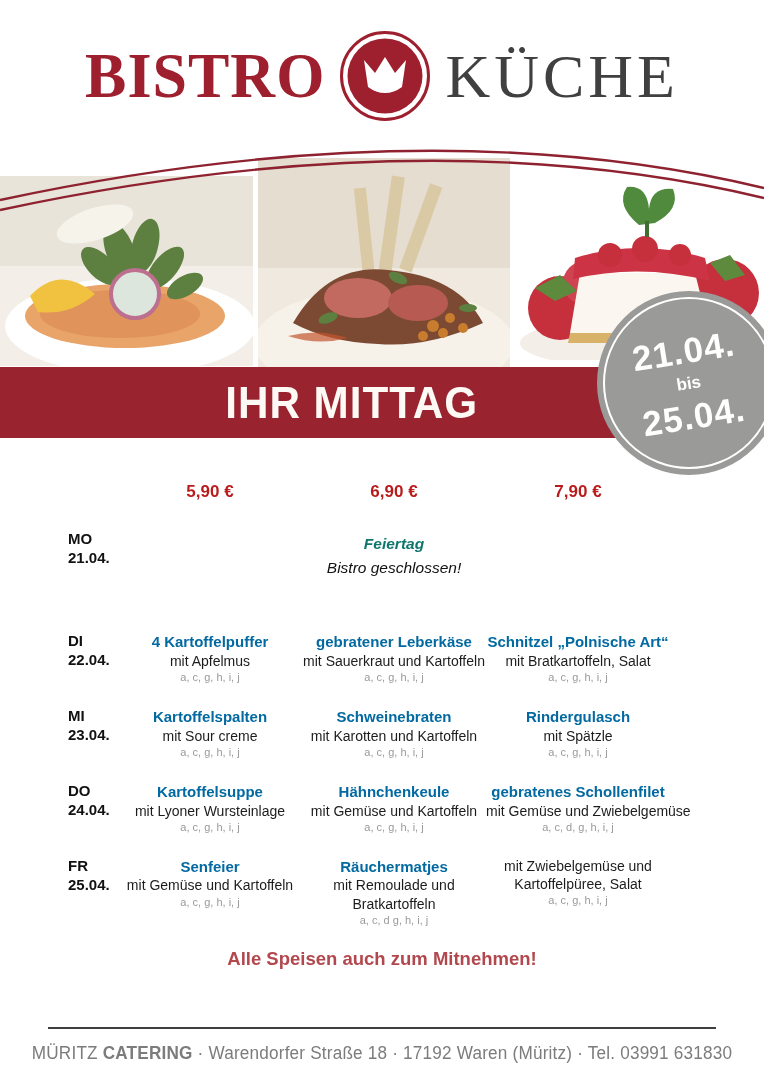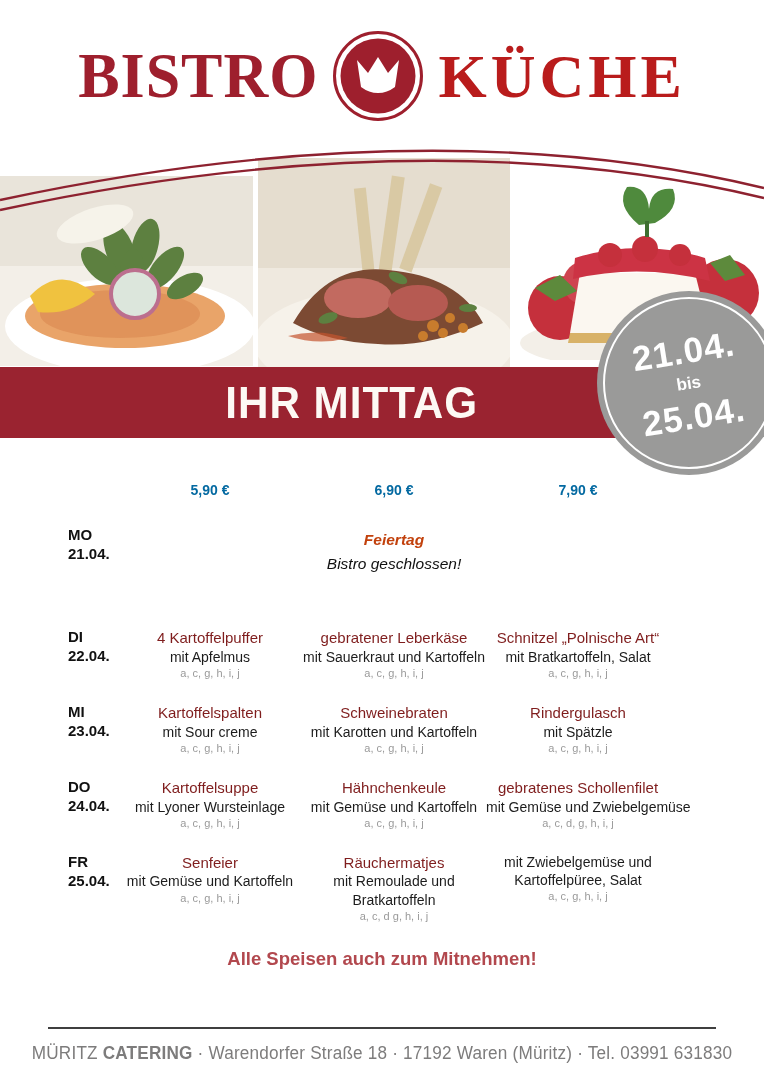--- a/index.html
+++ b/index.html
@@ -11,22 +11,22 @@
   .logo-row{
     position:absolute;top:28px;left:0;right:0;height:96px;
     display:flex;align-items:center;justify-content:center;gap:14px;
   }
   .logo-word1{
     font-family:"Liberation Serif",serif;font-weight:bold;
     font-size:62px;color:#9e1f2d;letter-spacing:1px;line-height:1;
     transform:scaleY(1.02);
   }
   .logo-word2{
-    font-family:"Liberation Serif",serif;font-weight:bold;
-    font-size:62px;color:#b91c1c;letter-spacing:4px;line-height:1;
+    font-family:"Liberation Serif",serif;font-weight:normal;
+    font-size:62px;color:#404040;letter-spacing:4px;line-height:1;
   }
   .logo-badge{width:92px;height:92px;flex:0 0 auto;}
   
   .hero{position:absolute;top:138px;left:0;width:764px;height:312px;}
   .photo{position:absolute;overflow:hidden;background:#f4f1ec;}
   .photo svg{display:block;width:100%;height:100%;}
   .photo-1{left:0;top:38px;width:253px;height:190px;}
   .photo-2{left:258px;top:20px;width:252px;height:209px;}
   .photo-3{left:515px;top:25px;width:249px;height:197px;}
   .arcs{position:absolute;left:0;top:0;width:764px;height:120px;z-index:3;pointer-events:none;}
@@ -48,32 +48,32 @@
     content:"";position:absolute;inset:6px;border-radius:50%;
     border:2.5px solid #ffffff;
   }
   .badge-text{transform:rotate(-9deg);text-align:center;color:#ffffff;line-height:1;}
   .badge-big{font-size:35px;font-weight:bold;letter-spacing:1px;}
   .badge-small{font-size:17px;font-weight:bold;margin:7px 0;}
   
   .menu{position:absolute;top:482px;left:68px;width:620px;}
   .grid-row{display:grid;grid-template-columns:50px 184px 184px 184px;align-items:start;}
   .price-row{margin-bottom:28px;}
-  .price{grid-row:1;text-align:center;font-size:14px;font-weight:bold;color:#0369a1;}
+  .price{grid-row:1;text-align:center;font-size:17px;font-weight:bold;color:#b91c1c;}
   .price.c1{grid-column:2;} .price.c2{grid-column:3;} .price.c3{grid-column:4;}
   .day-row{margin-bottom:23px;}
   .day-row.row-mo{margin-bottom:52px;}
   .day-cell{grid-column:1;font-size:15px;font-weight:bold;color:#111;line-height:1.25;}
   .dish{text-align:center;line-height:1.3;}
-  .dish .t{display:block;font-size:15px;font-weight:normal;color:#7f1d1d;white-space:nowrap;}
+  .dish .t{display:block;font-size:15px;font-weight:bold;color:#0369a1;white-space:nowrap;}
   .dish .d{display:block;font-size:14px;color:#1c1c1c;white-space:nowrap;}
   .dish .d:empty{display:none;}
   .dish .a{display:block;font-size:11px;color:#9a9a9a;margin-top:0;}
   .special{grid-column:3;text-align:center;line-height:1.55;padding-top:2px;}
-  .special .t{display:block;font-size:15.5px;font-weight:bold;font-style:italic;color:#c2410c;}
+  .special .t{display:block;font-size:15.5px;font-weight:bold;font-style:italic;color:#0f766e;}
   .special .s{display:block;font-size:15.5px;font-style:italic;color:#111;}
   
   .note{
     position:absolute;top:948px;left:0;right:0;text-align:center;
     color:#b2484e;font-weight:bold;font-size:18.5px;
   }
   .footer{position:absolute;left:0;right:0;bottom:16px;}
   .footer-line{border-top:2px solid #3f3f3f;margin:0 48px 14px 48px;}
   .footer-text{
     text-align:center;color:#7d7c7c;font-size:17.5px;letter-spacing:0.2px;

